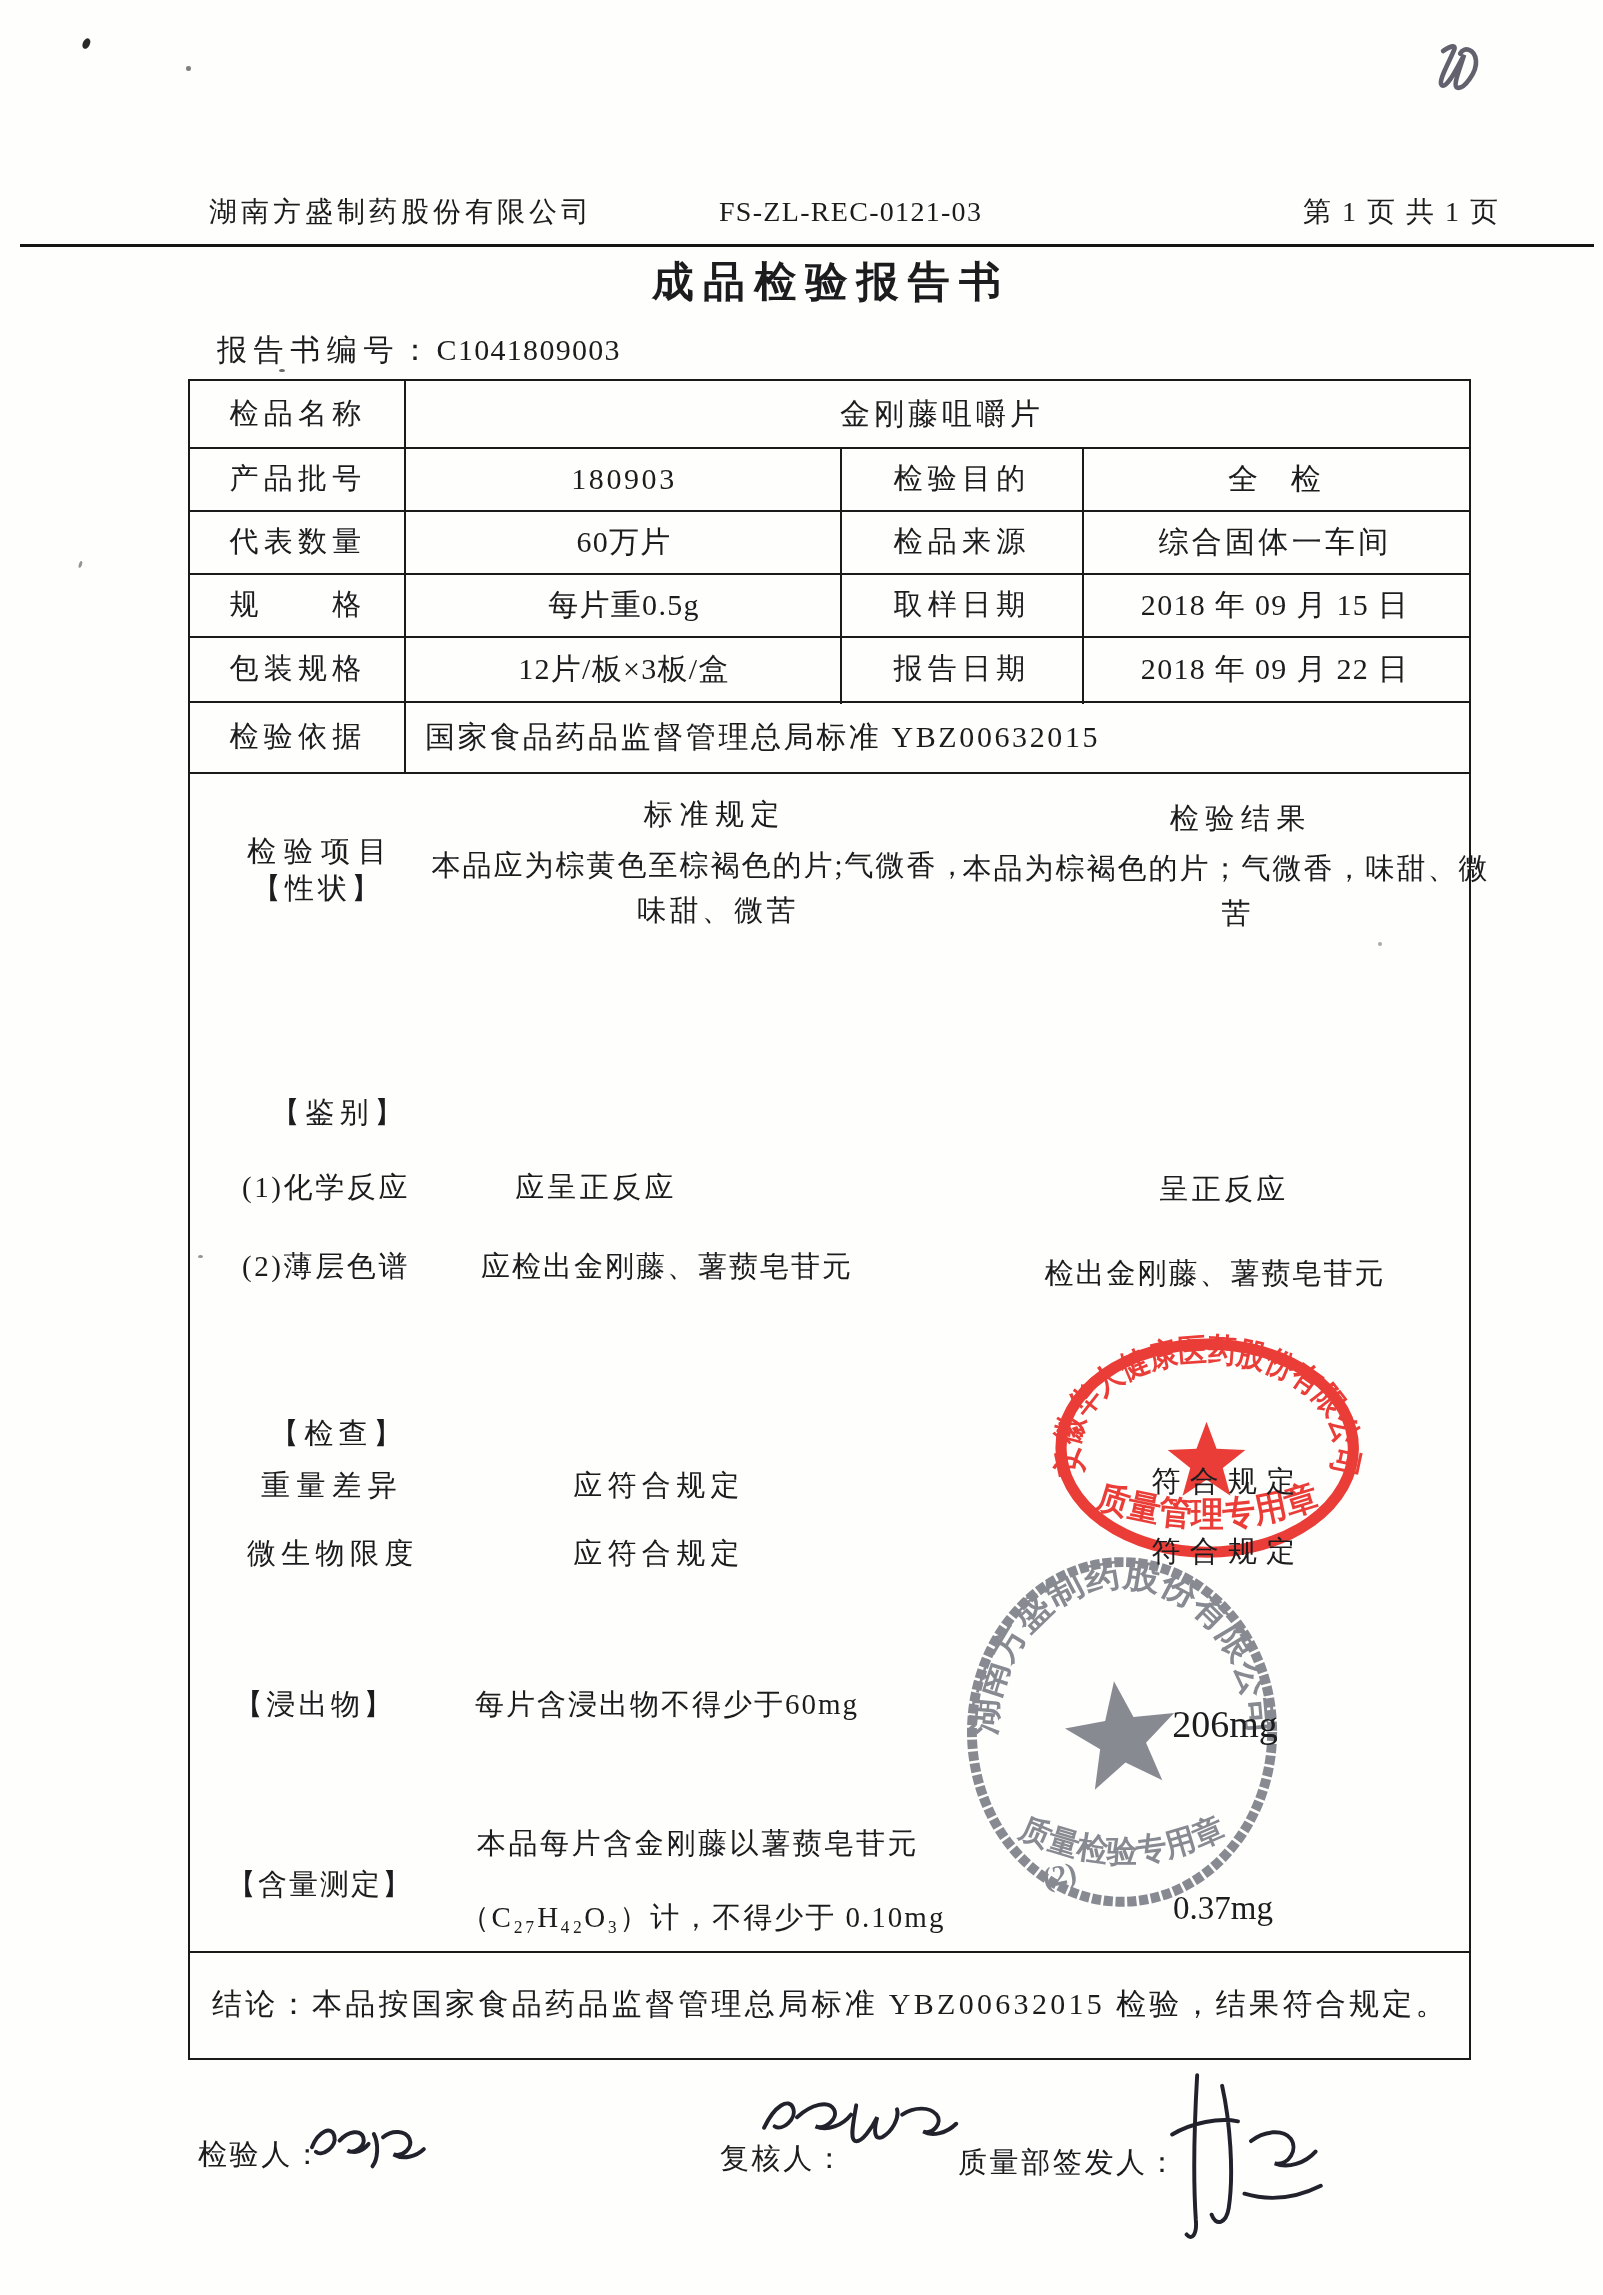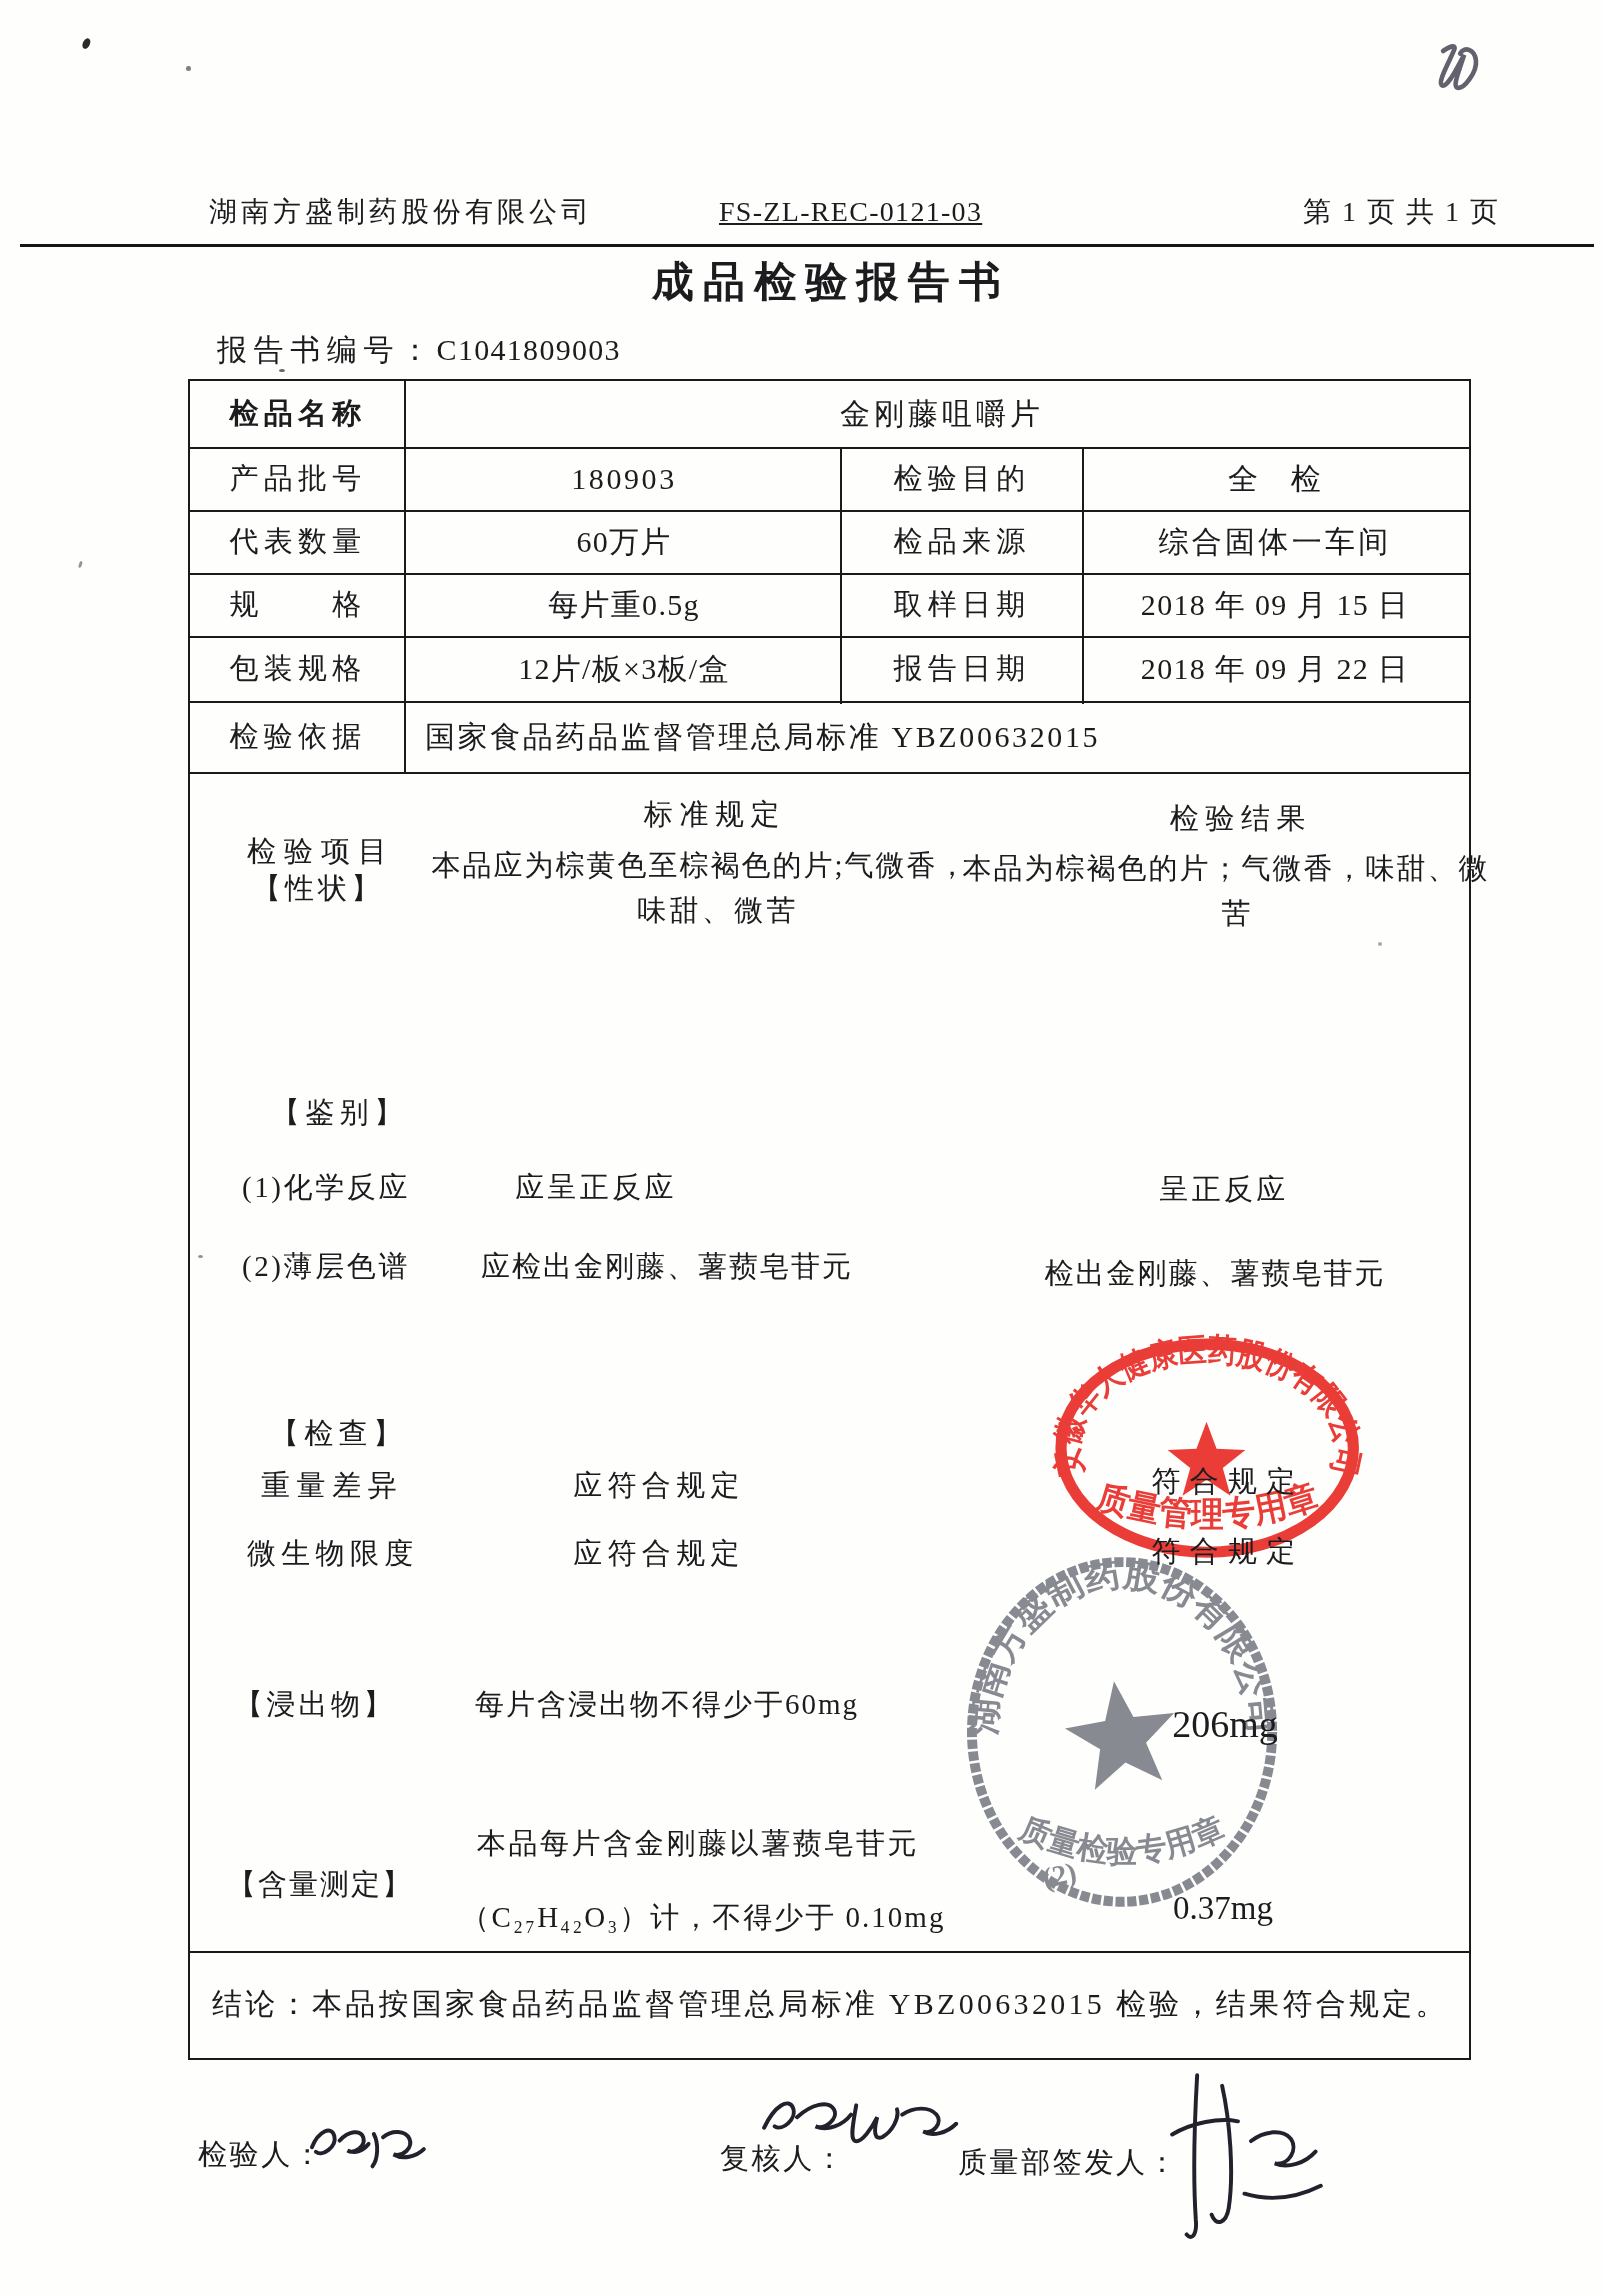--- a/index.html
+++ b/index.html
@@ -38,21 +38,21 @@
   <div class="speck" style="left:279px;top:369px;width:6px;height:3.3px;opacity:.7;"></div>
   <div class="speck" style="left:79px;top:561px;width:3.3px;height:6.6px;opacity:.5;transform:rotate(20deg);"></div>
   <div class="speck" style="left:198px;top:1255px;width:5.3px;height:3.3px;opacity:.5;"></div>
   <div class="speck" style="left:1378px;top:942px;width:4px;height:4px;opacity:.4;"></div>
 
   <svg style="left:1423px;top:26px;" width="119" height="92" viewBox="0 0 180 140">
     <path d="M30,38 C42,30 50,28 47,36 C38,58 22,84 28,90 C36,96 52,62 62,44 C54,70 44,92 52,94 C62,96 82,70 80,52 C78,36 62,30 56,42" fill="none" stroke="#3c3a48" stroke-width="7" stroke-linecap="round" opacity=".8"></path>
   </svg>
 
   <div class="abs t42 vctr" style="left:209px;top:212px;letter-spacing:4px;">湖南方盛制药股份有限公司</div>
-  <div class="abs t42 vctr" style="left:719px;top:212px;letter-spacing:1.3px;font-family:'Liberation Serif',serif;text-decoration:underline;">FS-ZL-REC-0121-03</div>
+  <div class="abs t42 vctr" style="left:719px;top:212px;letter-spacing:1.3px;font-family:'Liberation Serif',serif;">FS-ZL-REC-0121-03</div>
   <div class="abs t42 vctr" style="left:1286px;top:212px;margin-left:17px;">第 1 页 共 1 页</div>
   <div class="hdr-rule" style="left:20px;top:244px;width:1574px;"></div>
 
   <div class="abs title ctr" style="left:831px;top:282px;">成品检验报告书</div>
   <div class="abs t46 vctr" style="left:217px;top:350px;letter-spacing:6.6px;">
     <span>报告书编号：</span><span style="letter-spacing:1.3px;">C1041809003</span>
   </div>
 
   <div class="vline" style="left:188px;top:379px;height:1681px;"></div>
   <div class="vline" style="left:1469px;top:379px;height:1681px;"></div>
@@ -64,21 +64,21 @@
   <div class="hline" style="left:188px;top:573px;width:1283px;"></div>
   <div class="hline" style="left:188px;top:636px;width:1283px;"></div>
   <div class="hline" style="left:188px;top:701px;width:1283px;"></div>
   <div class="hline" style="left:188px;top:772px;width:1283px;"></div>
   <div class="hline" style="left:188px;top:1951px;width:1283px;"></div>
 
   <div class="vline" style="left:404px;top:379px;height:395px;"></div>
   <div class="vline" style="left:840px;top:447px;height:257px;"></div>
   <div class="vline" style="left:1082px;top:447px;height:257px;"></div>
 
-  <div class="abs lbl ctr" style="left:298px;top:414px;font-weight:bold;">检品名称</div>
+  <div class="abs lbl ctr" style="left:298px;top:414px;">检品名称</div>
   <div class="abs t46 ctr" style="left:942px;top:414px;letter-spacing:4px;">金刚藤咀嚼片</div>
 
   <div class="abs lbl ctr" style="left:298px;top:479px;">产品批号</div>
   <div class="abs t46 ctr" style="left:624px;top:479px;letter-spacing:2.6px;">180903</div>
   <div class="abs lbl ctr" style="left:962px;top:479px;">检验目的</div>
   <div class="abs t46 ctr" style="left:1275px;top:479px;">全　检</div>
 
   <div class="abs lbl ctr" style="left:298px;top:542px;">代表数量</div>
   <div class="abs t46 ctr" style="left:624px;top:542px;">60万片</div>
   <div class="abs lbl ctr" style="left:962px;top:542px;">检品来源</div>

